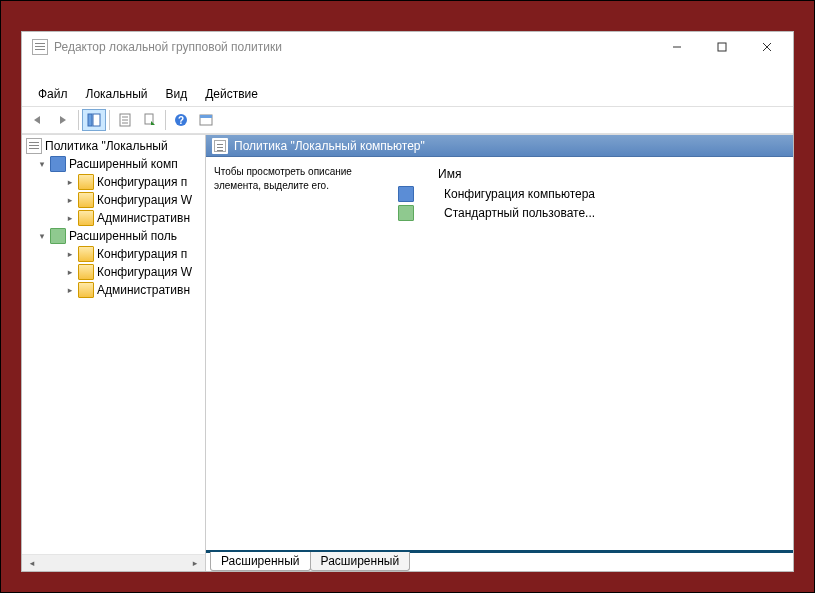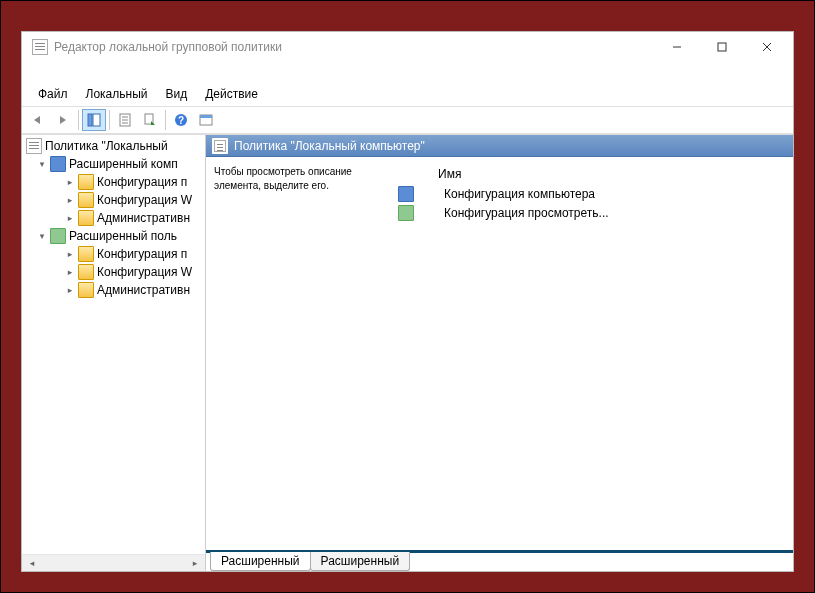--- a/index.html
+++ b/index.html
@@ -198,21 +198,21 @@
             <span>Чтобы просмотреть описание элемента, выделите его.</span>
           </div>
           <div class="list-col">
             <div class="list-header">Имя</div>
             <div class="list-item">
               <span class="list-item-icon comp-icon"></span>
               <span>Конфигурация компьютера</span>
             </div>
             <div class="list-item">
               <span class="list-item-icon user-icon"></span>
-              <span>Конфигурация просмотреть...</span>
+              <span>Стандартный пользовате...</span>
             </div>
           </div>
         </div>
         <div class="tabs">
           <div class="tab active">Расширенный</div>
           <div class="tab inactive">Расширенный</div>
         </div>
       </div>
     </div>
   </div>

